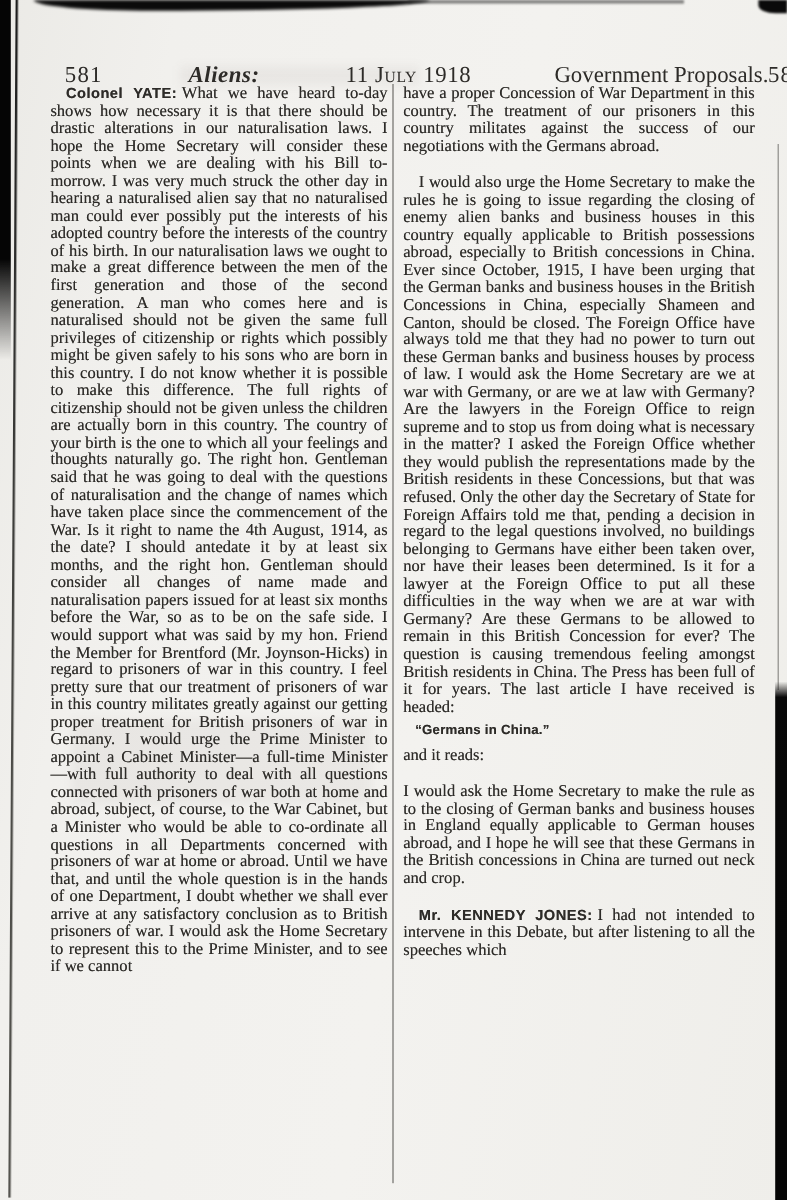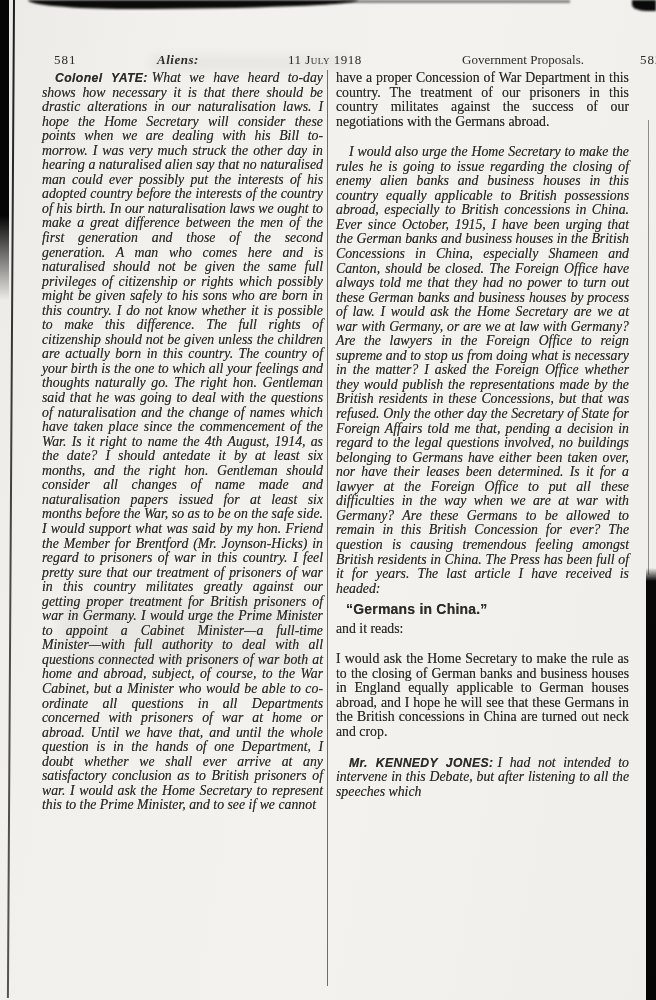--- a/index.html
+++ b/index.html
@@ -19,41 +19,41 @@
     border-radius:0 0 70% 30% / 0 0 100% 100%;filter:blur(1.2px);}
   .top-smudge-tail{position:absolute;left:340px;top:0;width:230px;height:3px;background:#2a2a2a;
     filter:blur(1px);opacity:.55;}
   .corner-patch-tr{position:absolute;right:0;top:0;width:24px;height:11px;background:#0a0a0a;
     border-radius:0 0 0 60%;filter:blur(0.8px);}
   .edge-line-right{position:absolute;left:648px;top:120px;width:1px;height:455px;background:#8d8c88;}
   .edge-band-right{position:absolute;left:646px;top:568px;width:10px;height:432px;
     background:linear-gradient(rgba(8,8,8,0) 0%,#080808 3%,#050505 100%);filter:blur(0.5px);}
   .bleed{position:absolute;background:rgba(70,62,50,0.05);filter:blur(4px);pointer-events:none;}
   
-  .hdr{position:absolute;top:52px;left:42px;width:588px;height:18px;font-size:13px;}
+  .hdr{position:absolute;top:52px;left:42px;width:588px;height:18px;font-size:19px;}
   .hdr span{position:absolute;white-space:nowrap;}
   .pg-left{left:12px;top:0;letter-spacing:1px;}
   .hdr-title{left:115px;top:0;font-weight:bold;font-style:italic;letter-spacing:0.5px;text-align:center;}
   .hdr-date{left:246px;top:0;font-variant:small-caps;letter-spacing:0.5px;}
   .hdr-right{left:420px;top:0;}
   .pg-right{left:563px;top:0;letter-spacing:1px;margin-left:35px;}
   
   .col{position:absolute;top:71px;font-size:13.8px;line-height:14.55px;text-align:justify;
     text-shadow:0 0 0.45px rgba(45,43,40,0.65);hyphens:auto;-webkit-hyphens:auto;}
   .col-left{left:42px;width:281px;}
   .col-right{left:336px;width:293px;}
   .divider{position:absolute;left:327px;top:70px;width:1px;height:916px;background:#6f6e6a;}
   p{margin:0;}
-  .indent{text-indent:13px;font-style:italic;}
+  .indent{text-indent:13px;}
   .gap-sm{margin-top:5px;}
   .gap-md{margin-top:16px;}
   .speaker{font-family:"Liberation Sans","DejaVu Sans",sans-serif;font-weight:bold;
     font-size:12.2px;letter-spacing:0.4px;margin-right:4px;}
   .quote-head{font-family:"Liberation Sans","DejaVu Sans",sans-serif;font-weight:bold;
-    font-size:14px;text-indent:10px;margin-top:6px;letter-spacing:0.2px;}
+    font-size:11px;text-indent:10px;margin-top:6px;letter-spacing:0.2px;}
   .small-quote{font-size:11.6px;line-height:12.8px;margin-top:5px;}
 </style>
 </head>
 <body>
 
 <div id="page">
 
   <div class="top-smudge"></div>
   <div class="top-smudge-tail"></div>
   <div class="corner-patch-tr"></div>

